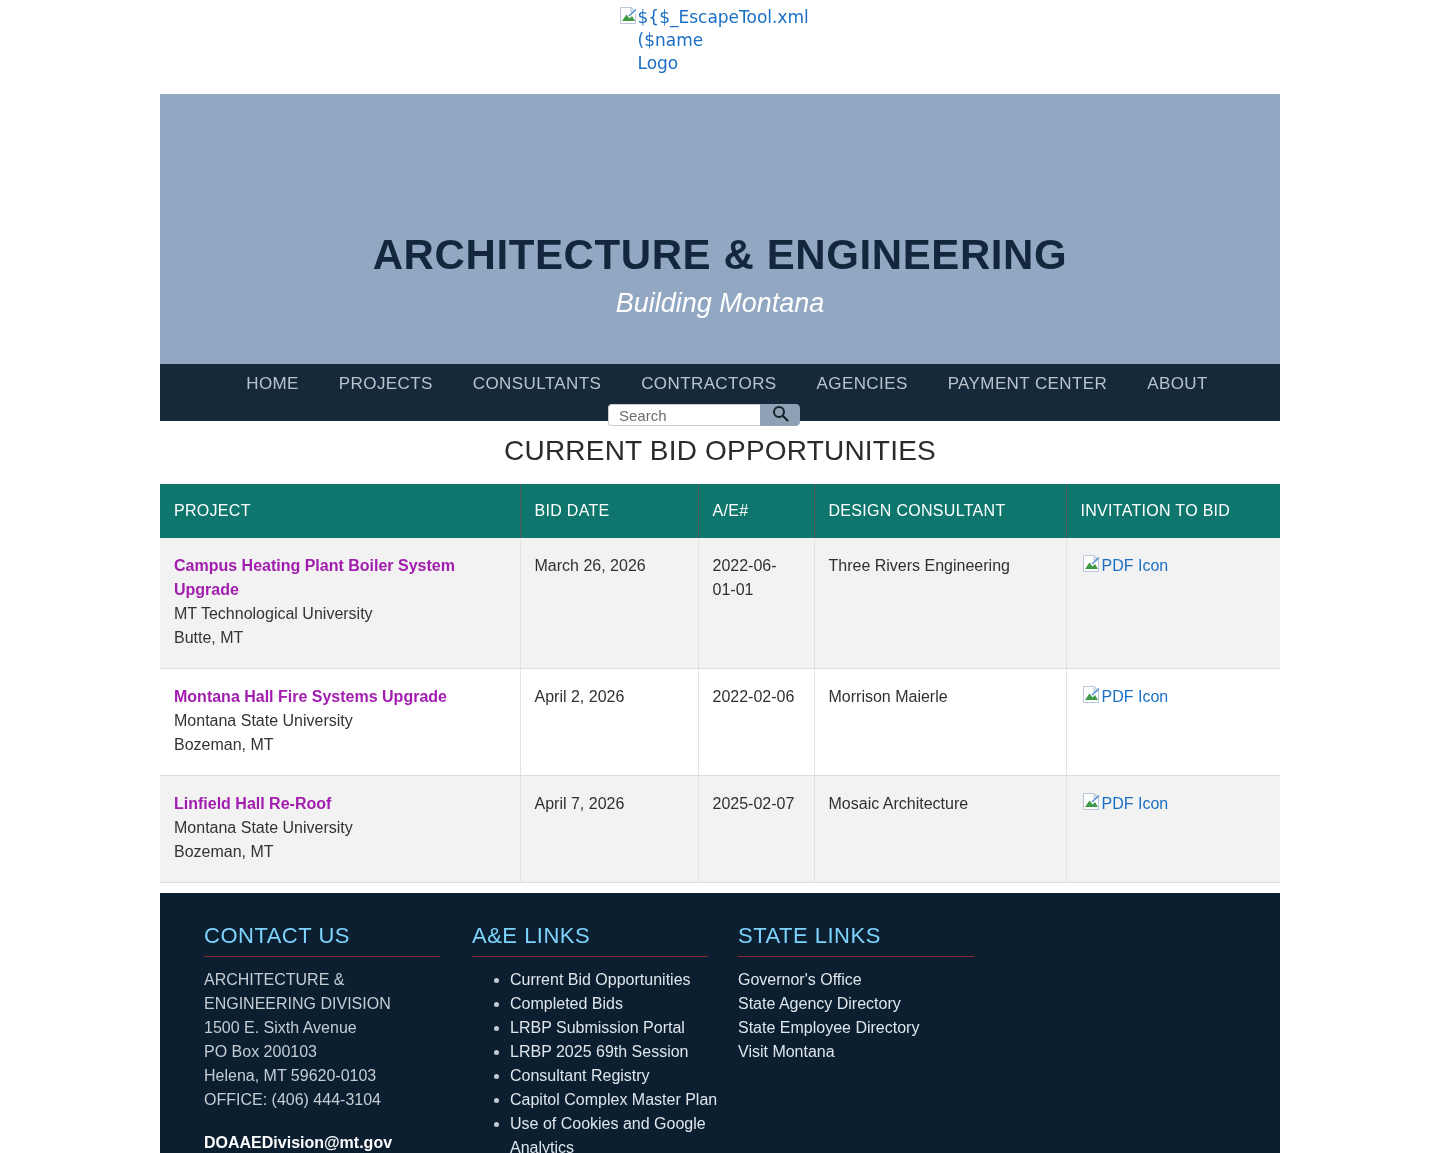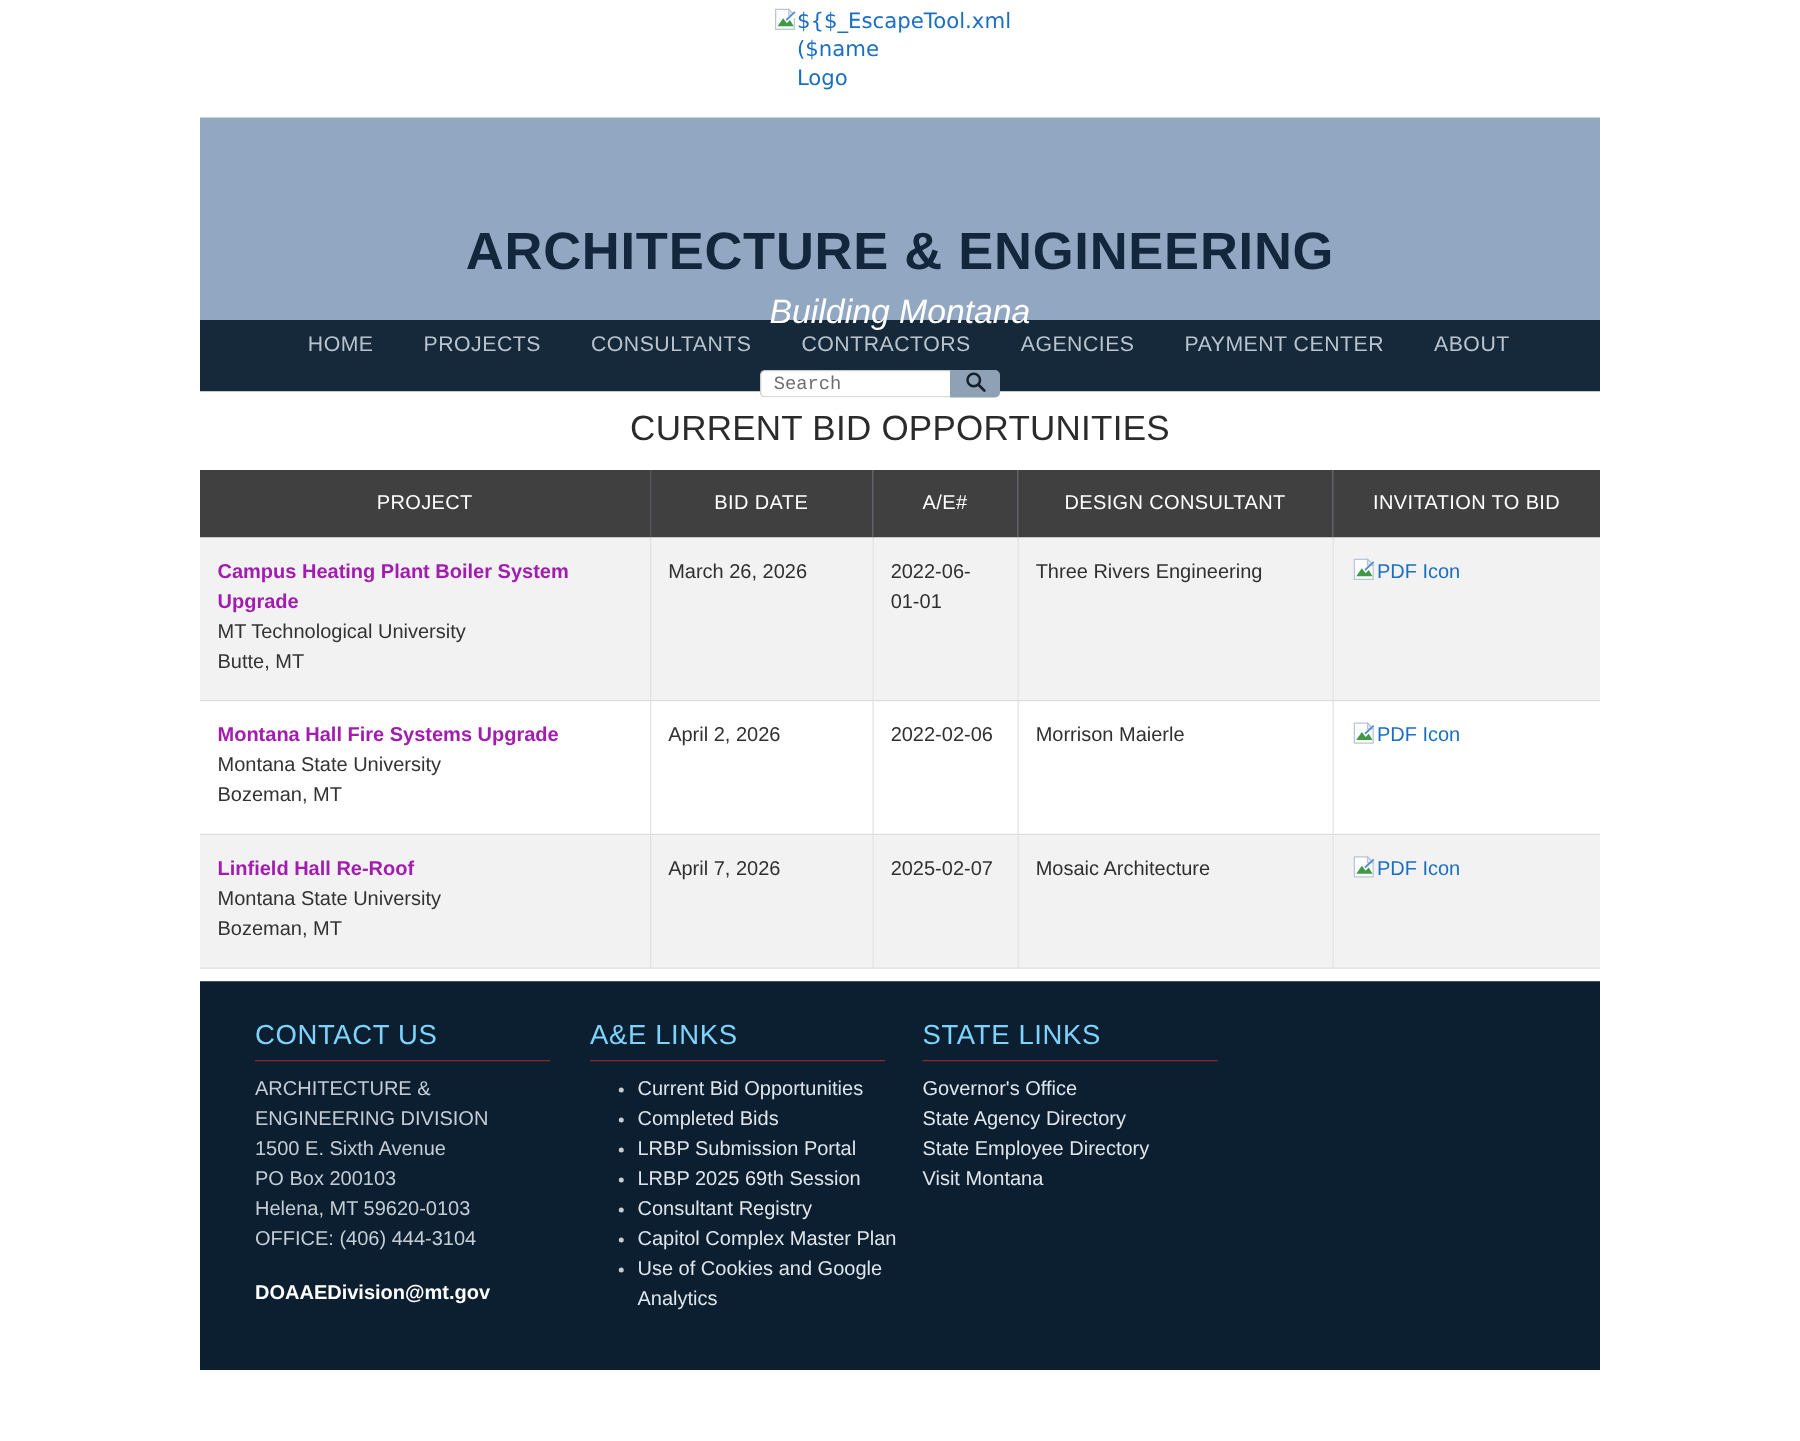--- a/index.html
+++ b/index.html
@@ -40,21 +40,21 @@
     word-break: break-all;
     text-align: left;
     line-height: 23px;
   }
 
   
   .content-wrap { width: 1120px; margin: 0 auto; }
 
   .hero {
     background: #92a8c2;
-    height: 162px;
+    height: 270px;
     display: flex;
     flex-direction: column;
     align-items: center;
     justify-content: center;
     padding-top: 92px;
   }
   .hero-title {
     color: #12263c;
     font-size: 42px;
     font-weight: bold;
@@ -102,21 +102,21 @@
     margin-right: 16px;
   }
   .search-input {
     width: 152px;
     border: 1px solid #ccc;
     border-right: none;
     border-radius: 4px 0 0 4px;
     padding: 0 10px;
     font-size: 15px;
     color: #444;
-    font-family: Liberation Mono, monospace;
+    font-family: Liberation Sans, sans-serif;
     outline: none;
   }
   .search-input::placeholder { color: #6d6d6d; }
   .search-btn {
     width: 40px;
     background: #8fa2b5;
     border: 1px solid #8fa2b5;
     border-radius: 0 4px 4px 0;
     display: flex;
     align-items: center;
@@ -136,25 +136,25 @@
   }
 
   
   table.bids {
     width: 1120px;
     border-collapse: collapse;
     margin: 0 auto;
     table-layout: fixed;
   }
   table.bids thead th {
-    background: #404040;
+    background: #0f766e;
     color: #ffffff;
     font-size: 16px;
     font-weight: normal;
-    text-align: center;
+    text-align: left;
     padding: 18px 14px;
     letter-spacing: .3px;
     border-right: 1px solid #55575e;
   }
   table.bids thead th:last-child { border-right: none; }
 
   table.bids td {
     padding: 16px 14px 18px 14px;
     font-size: 16px;
     color: #303030;

